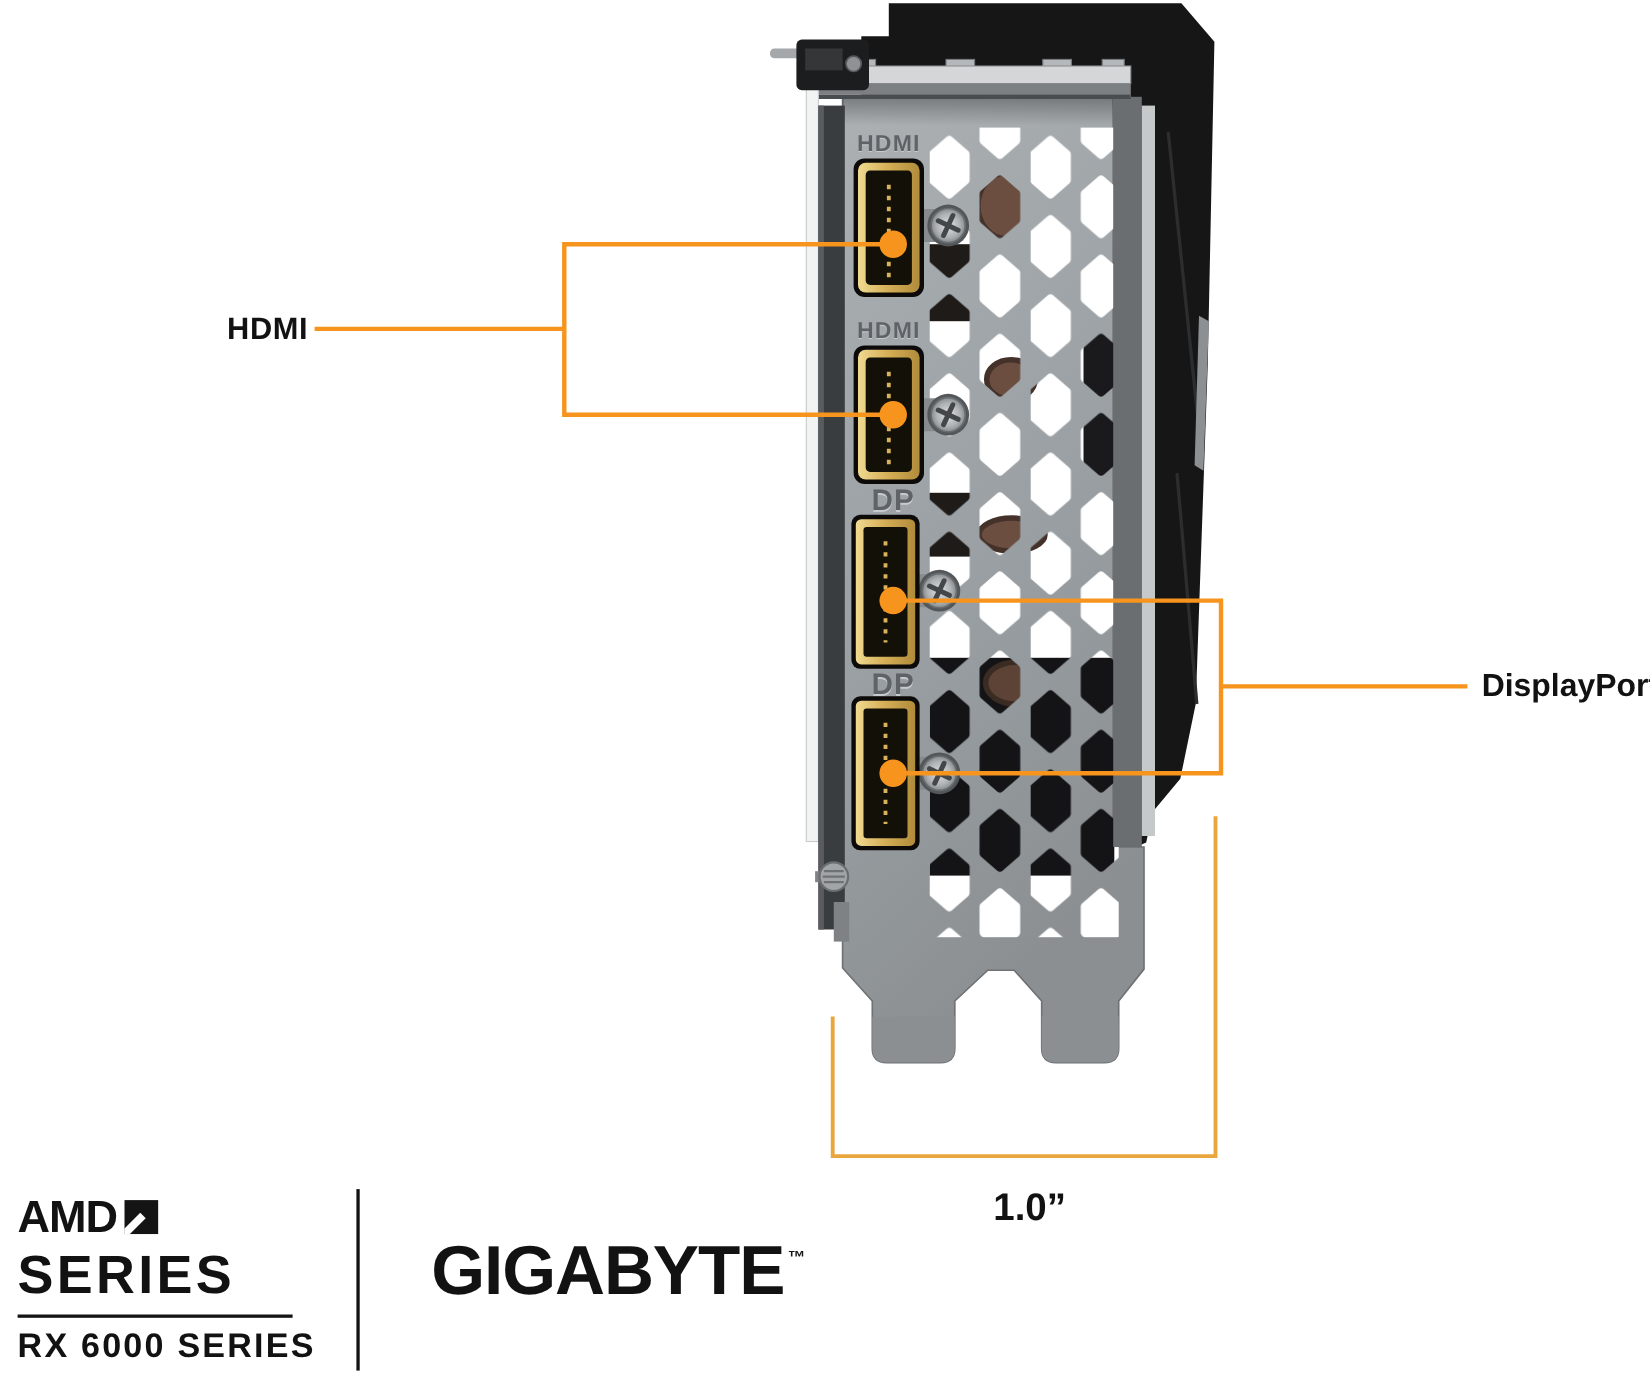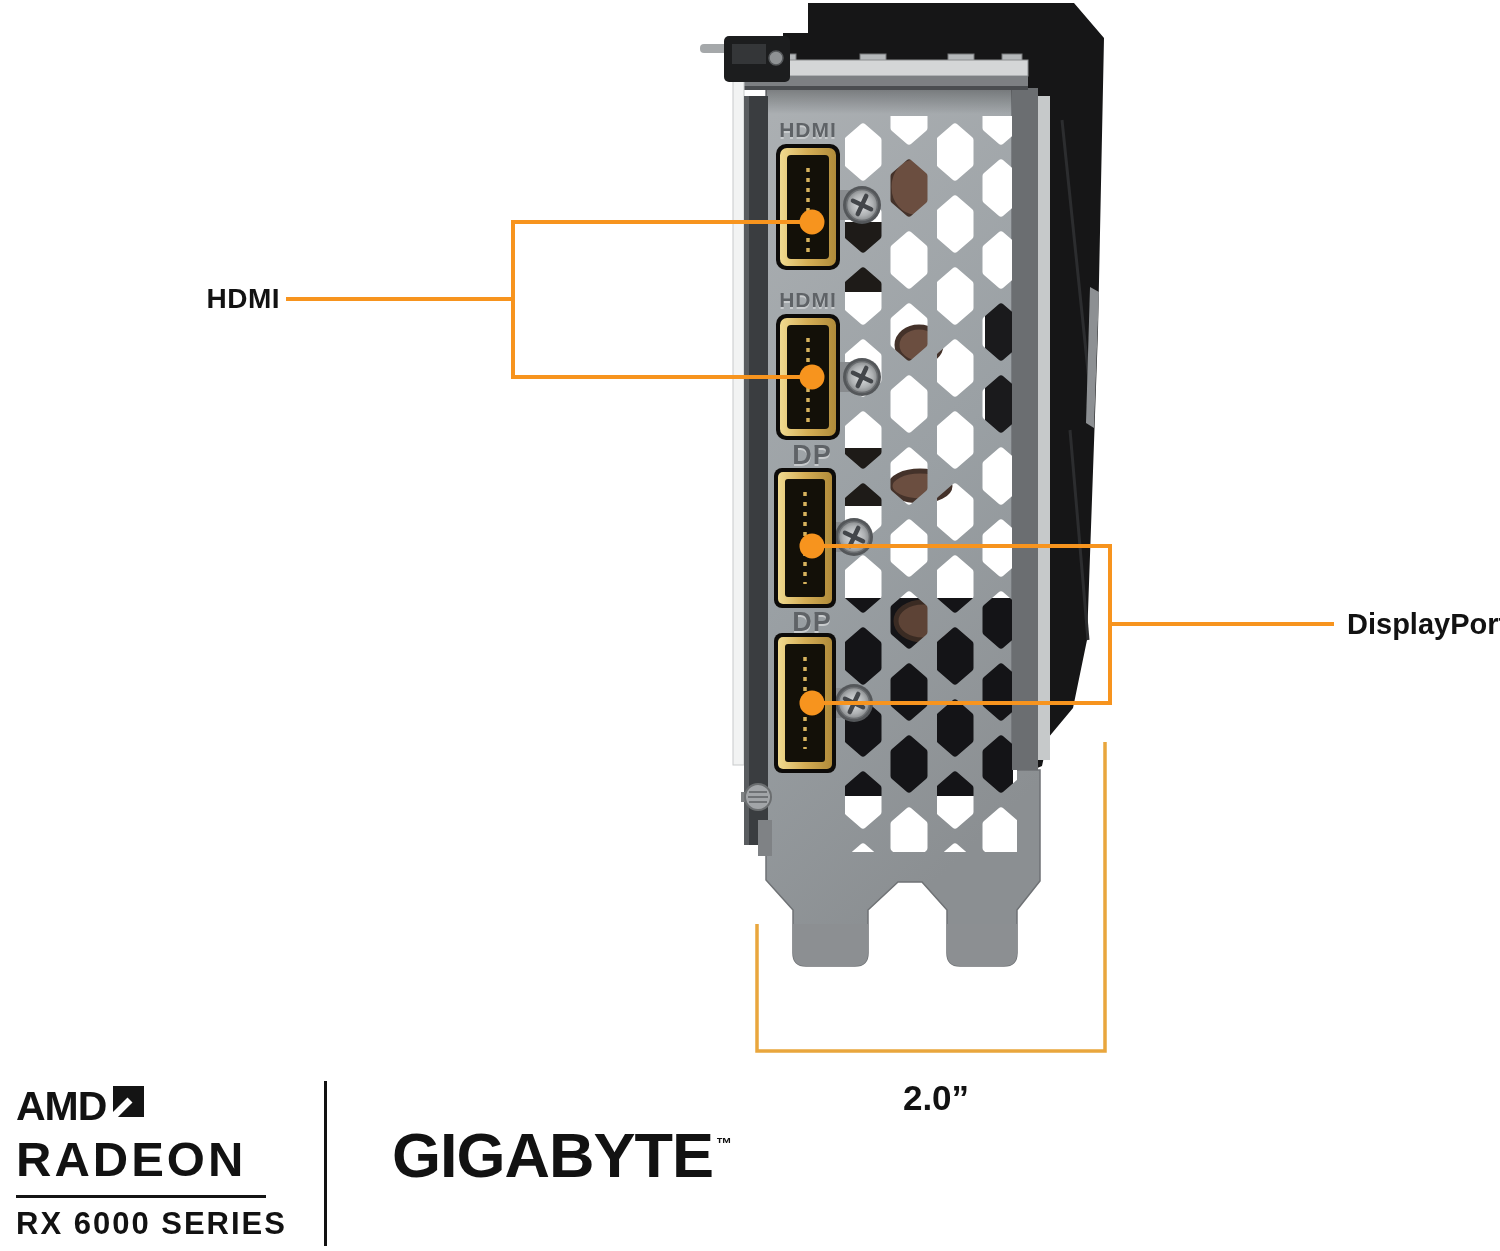--- a/index.html
+++ b/index.html
@@ -9,21 +9,21 @@
   svg text{font-family:"Liberation Sans", sans-serif;}
 
   .overlay{position:absolute;line-height:1.1;white-space:nowrap;}
   .label-hdmi{left:168px;top:284px;width:112px;text-align:right;
               font-size:28px;font-weight:bold;letter-spacing:.5px;}
   .label-dp{left:1347px;top:609px;font-size:29px;font-weight:bold;}
   .label-dim{left:855px;top:1079px;width:162px;text-align:center;
              font-size:35px;font-weight:bold;}
 
   .amd-lockup{position:absolute;left:16px;top:1086px;width:280px;}
-  .amd-row{display:flex;align-items:flex-start;gap:7px;}
+  .amd-row{display:flex;align-items:center;gap:7px;}
   .amd-word{font-size:41px;font-weight:800;letter-spacing:-1px;line-height:1;}
   .amd-mark{display:block;}
   .radeon{font-size:49px;font-weight:800;letter-spacing:3px;line-height:1;margin-top:8px;}
   .amd-rule{width:250px;height:3px;background:#141414;margin-top:11px;}
   .series{font-size:31px;font-weight:800;letter-spacing:2px;line-height:1;margin-top:10px;}
 
   .footer-divider{position:absolute;left:324px;top:1081px;width:3px;height:165px;background:#121212;}
   .gigabyte-lockup{position:absolute;left:392px;top:1124px;line-height:1;text-align:right;}
   .giga{font-size:63px;font-weight:800;letter-spacing:-1px;}
   .giga-tm{font-size:16px;font-weight:bold;vertical-align:28px;margin-left:3px;}
@@ -205,32 +205,32 @@
     <circle cx="812" cy="546" r="12.5"></circle>
     <circle cx="812" cy="703" r="12.5"></circle>
   </g>
 
   <polyline points="757,924 757,1051 1105,1051 1105,742" fill="none" stroke-width="3.5" stroke="#e9a63d"></polyline>
 </svg>
 
 
 <div class="overlay label-hdmi">HDMI</div>
 <div class="overlay label-dp">DisplayPort</div>
-<div class="overlay label-dim">2.0”</div>
+<div class="overlay label-dim">1.0”</div>
 
 
 <div class="amd-lockup">
   <div class="amd-row">
     <span class="amd-word">AMD</span>
     <svg class="amd-mark" width="31" height="31" viewBox="0 0 31 31">
       <rect x="0" y="0" width="31" height="31" fill="#141414"></rect>
       <path d="M-4,35 L17,14" stroke="#ffffff" stroke-width="7" fill="none"></path>
     </svg>
   </div>
-  <div class="radeon">RADEON</div>
+  <div class="radeon">SERIES</div>
   <div class="amd-rule"></div>
   <div class="series">RX 6000 SERIES</div>
 </div>
 <div class="footer-divider"></div>
 <div class="gigabyte-lockup">
   <span class="giga">GIGABYTE</span><span class="giga-tm">™</span>
 </div>
 </div>
 
 </body></html>

